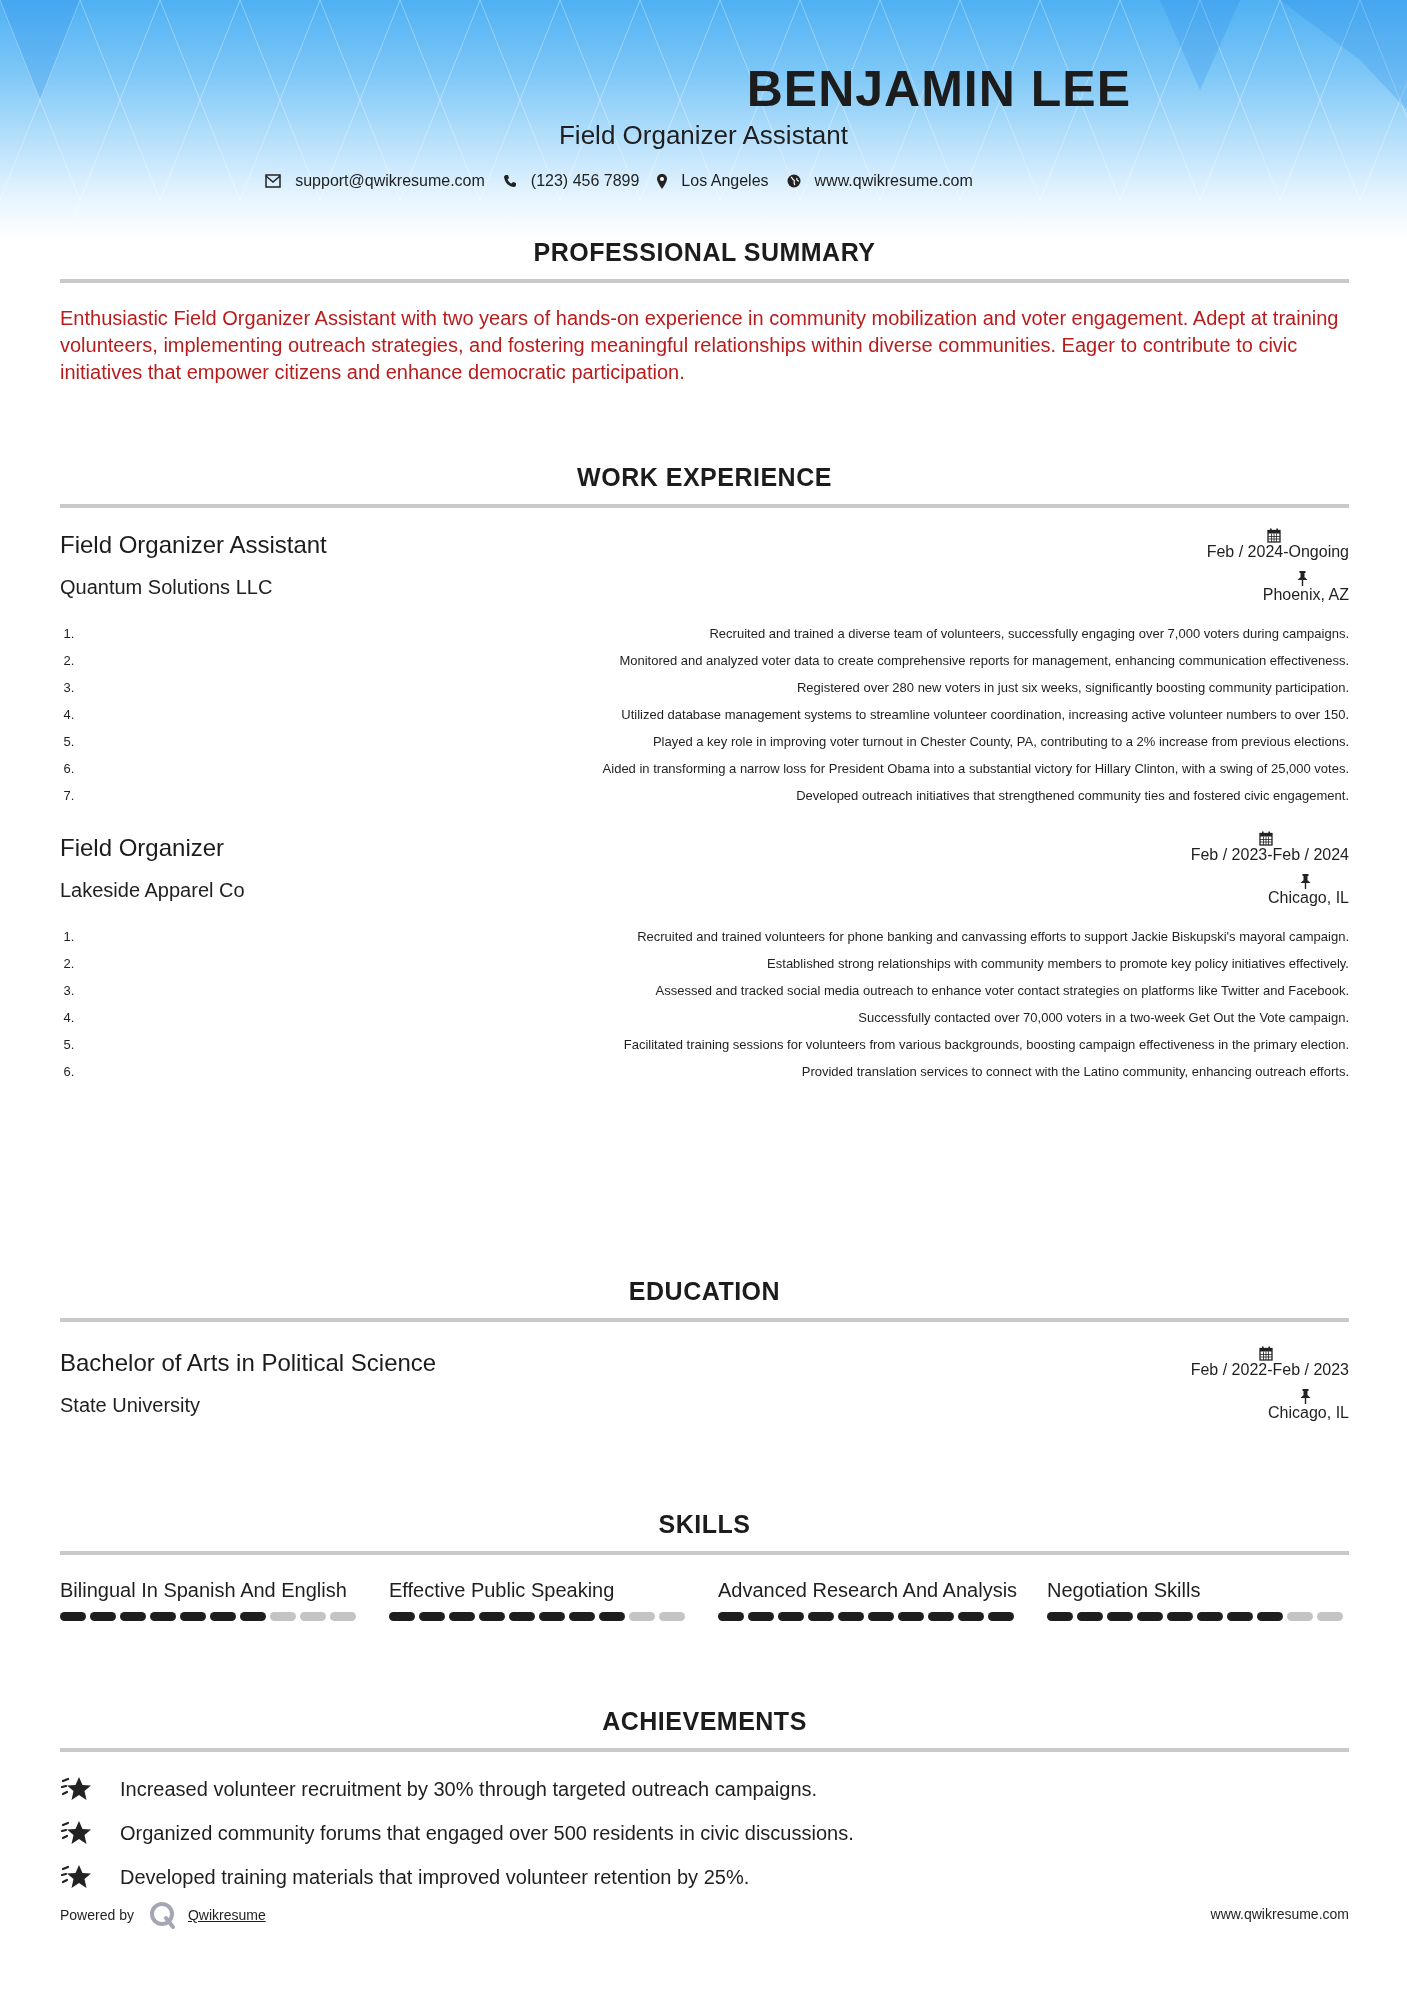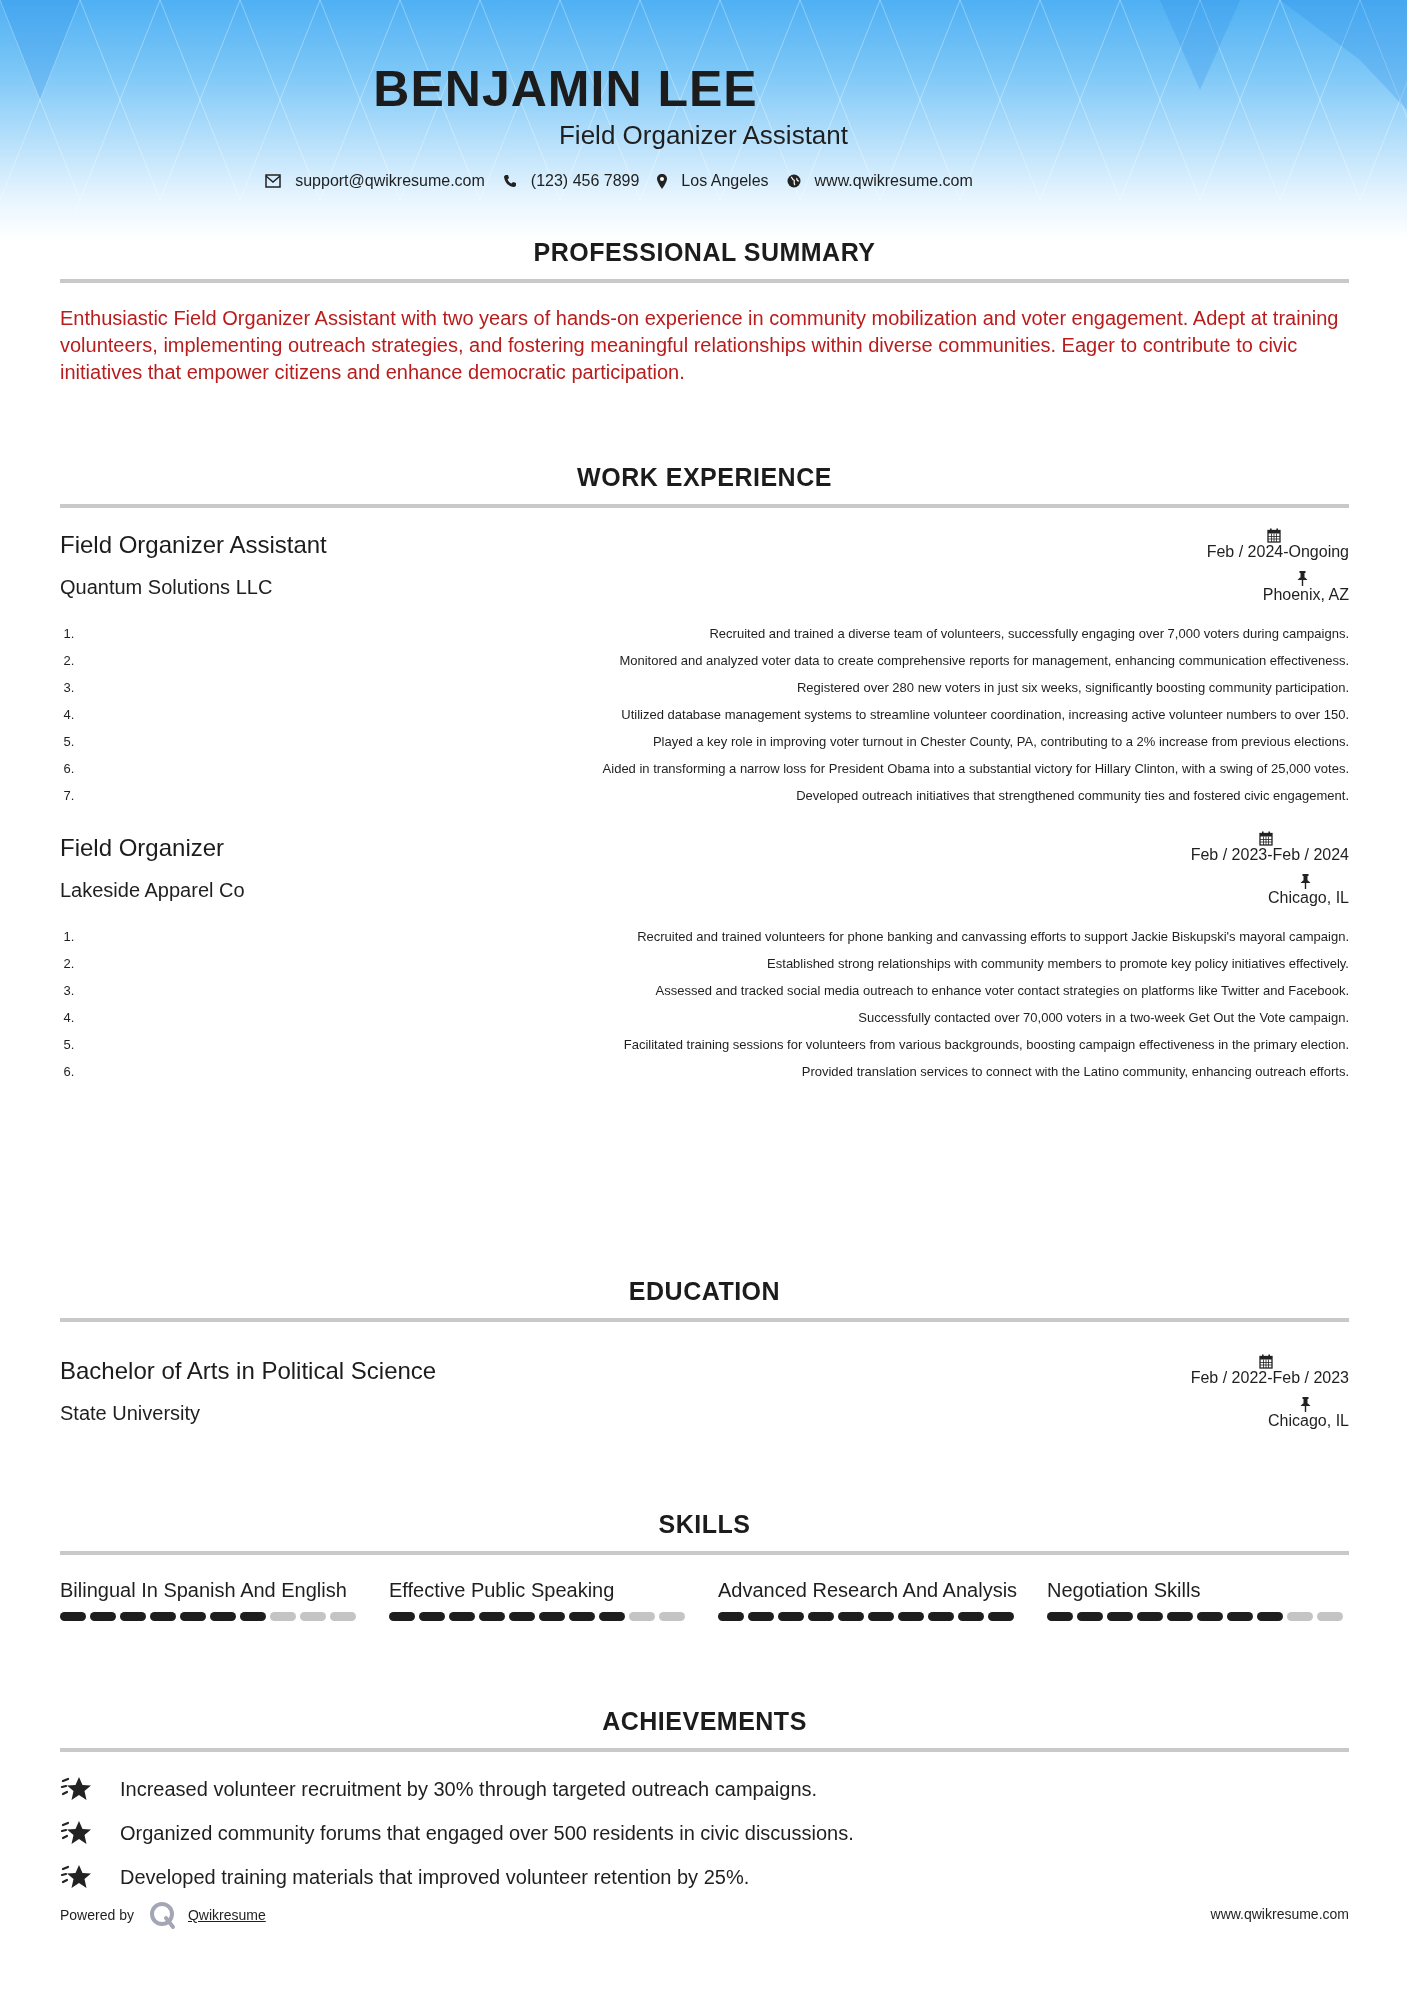--- a/index.html
+++ b/index.html
@@ -12,21 +12,21 @@
     overflow: hidden;
   }
   .header {
     position: absolute; left: 0; top: 0; width: 1407px; height: 240px;
     background: linear-gradient(180deg, #4fb0f3 0%, #7cc7f7 30%, #b9e1fb 60%, #e6f4fe 82%, #ffffff 100%);
     overflow: hidden;
   }
   .header svg.pattern { position: absolute; left: 0; top: 0; }
   .name {
     position: absolute; left: 0; width: 1131px; top: 60px;
-    text-align: center; font-size: 50px; font-weight: bold; letter-spacing: 1px;
+    text-align: right; font-size: 50px; font-weight: bold; letter-spacing: 1px;
     color: #1c1c1c;
   }
   .title {
     position: absolute; left: 0; width: 1407px; top: 120px;
     text-align: center; font-size: 26px; color: #1f1f1f;
   }
   .contact {
     position: absolute; left: 0; width: 1238px; top: 172px;
     display: flex; justify-content: center; align-items: center; gap: 0;
     font-size: 16px; color: #1f1f1f; text-align: right;
@@ -210,21 +210,21 @@
       <li>Successfully contacted over 70,000 voters in a two-week Get Out the Vote campaign.</li>
       <li>Facilitated training sessions for volunteers from various backgrounds, boosting campaign effectiveness in the primary election.</li>
       <li>Provided translation services to connect with the Latino community, enhancing outreach efforts.</li>
     </ol>
   </div>
 </div>
 
 <div class="content" style="top:1277px;">
   <div class="section-title">EDUCATION</div>
   <div class="divider"></div>
-  <div class="job-head" style="margin-top:32px;">
+  <div class="job-head" style="margin-top:24px;">
     <div class="job-title">Bachelor of Arts in Political Science</div>
     <div class="meta">
       <svg width="14" height="15" viewBox="0 0 14 15">
           <rect x="1" y="2.5" width="12" height="11.5" fill="none" stroke="#222" stroke-width="1.3"></rect>
           <rect x="1" y="2.5" width="12" height="3" fill="#222"></rect>
           <rect x="3" y="0.5" width="1.6" height="3" fill="#222"></rect>
           <rect x="9.4" y="0.5" width="1.6" height="3" fill="#222"></rect>
           <path d="M1 8.5 H13 M1 11 H13 M4.5 5.5 V14 M7 5.5 V14 M9.5 5.5 V14" stroke="#222" stroke-width="0.8"></path>
         </svg>
       <span>Feb / 2022-Feb / 2023</span>

